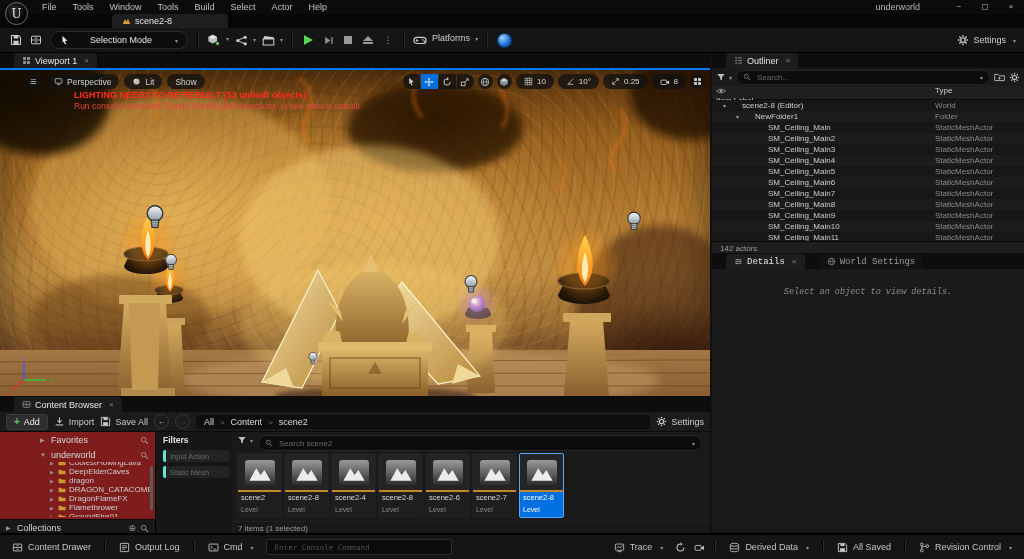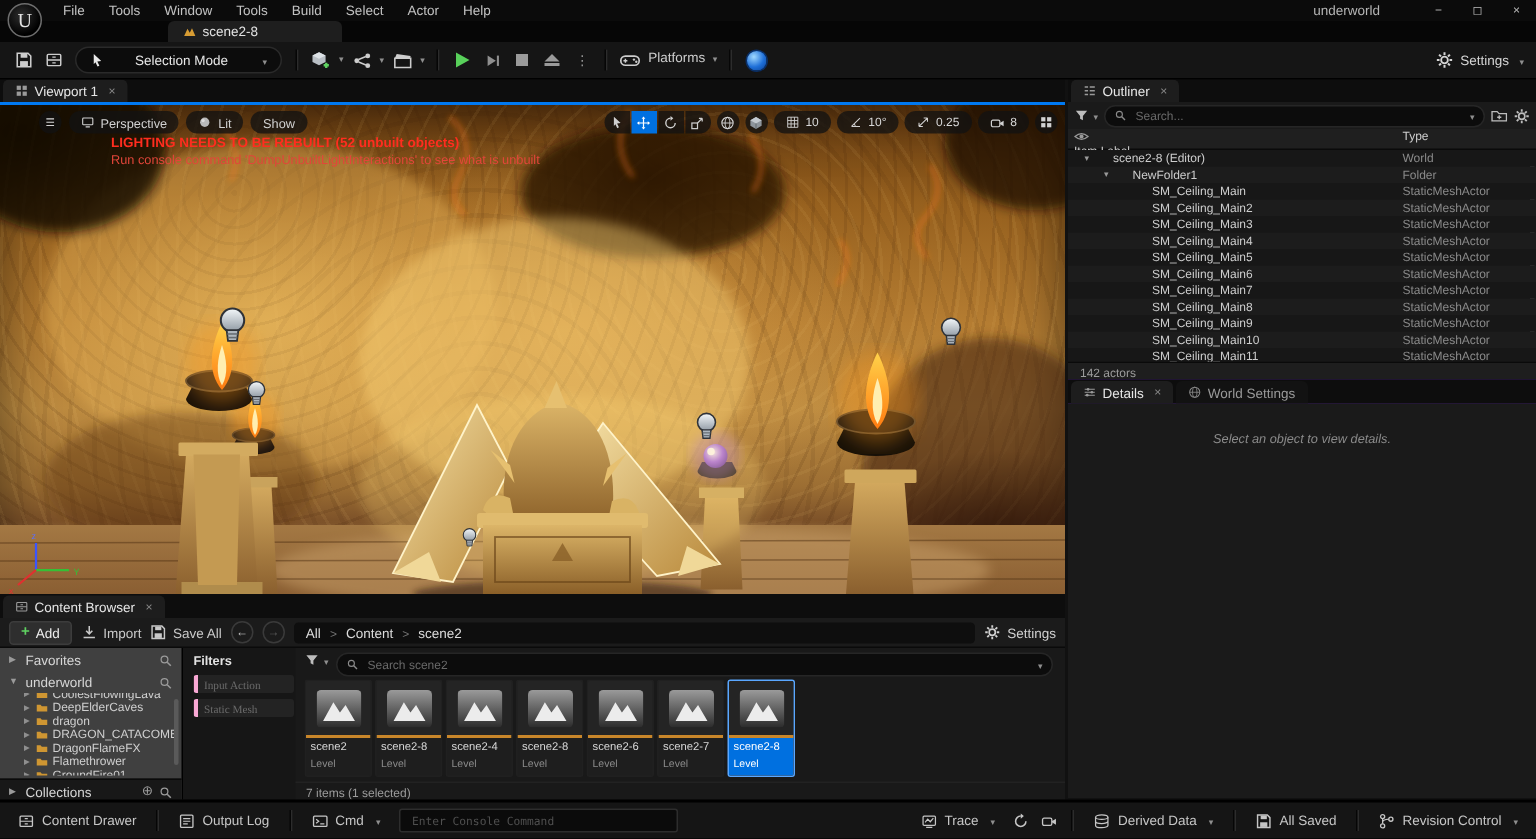--- a/index.html
+++ b/index.html
@@ -39,21 +39,21 @@
   .eject{display:flex;flex-direction:column;align-items:center;gap:1px;}
   .eject .tri{width:0;height:0;border-bottom:5px solid #9a9a9a;border-left:5px solid transparent;border-right:5px solid transparent;}
   .eject .bar{width:10px;height:2px;background:#9a9a9a;}
   .kebab{color:#9a9a9a;font-size:9px;letter-spacing:0;}
   .settings-btn{position:absolute;right:8px;top:0;height:24px;display:flex;align-items:center;gap:4px;color:#d5d5d5;}
   .globe-blue{width:13px;height:13px;border-radius:50%;background:radial-gradient(circle at 35% 30%,#9fd8ff,#1e6fd8 55%,#0b3f8f);border:1px solid #0a2f66;}
 
   
   .panel-tabbar{height:16px;background:#0d0d0d;display:flex;align-items:flex-end;}
   .ptab{height:15px;display:flex;align-items:center;gap:4px;background:#1d1d1d;padding:0 8px;
-    border-radius:4px 4px 0 0;color:#e6e6e6;margin-left:2px;}
+    border-radius:4px 4px 0 0;color:#e6e6e6;margin-left:14px;}
   .ptab.inactive{background:#121212;color:#9a9a9a;}
   .ptab .x{color:#8a8a8a;font-size:8px;margin-left:3px;}
 
   
   .viewport-panel{position:absolute;left:0;top:52px;width:710px;height:344px;background:#0d0d0d;}
   .blue-line{height:2px;background:#0079f2;}
   .vp-scene{position:relative;width:710px;height:326px;overflow:hidden;
     background:
       radial-gradient(140px 90px ellipse at 94% 90%, rgba(18,7,2,.8), transparent 70%),
       radial-gradient(130px 85px ellipse at 2% 6%, rgba(8,4,1,.9), transparent 72%),
@@ -99,54 +99,54 @@
   .out-row:nth-child(even){background:#171717;}
   .out-row .typ{position:absolute;left:223px;color:#8a8a8a;}
   .out-row .arrow{width:9px;color:#9a9a9a;font-size:6px;text-align:center;flex:none;}
   .out-row .lbl{margin-left:3px;white-space:nowrap;}
   .ind-0{padding-left:8px;} .ind-1{padding-left:21px;} .ind-2{padding-left:34px;}
   .icon-world,.icon-folder,.icon-mesh{display:inline-flex;width:10px;height:9px;flex:none;align-items:center;justify-content:center;}
   .out-scroll{position:absolute;right:1px;top:1px;width:3px;height:130px;background:#4e4e4e;border-radius:2px;}
   .out-footer{height:13px;background:#1e1e1e;border-top:1px solid #0a0a0a;display:flex;align-items:center;
     padding:0 8px;color:#9c9c9c;font-size:8px;}
 
-  .details{position:absolute;left:712px;top:253px;width:312px;height:208px;background:#4c1d95;}
+  .details{position:absolute;left:712px;top:253px;width:312px;height:208px;background:#4c1d95;font-family:Liberation Mono, monospace;}
   .details-body{position:relative;height:263px;background:#1a1a1a;}
   .details-empty{position:absolute;top:18px;left:0;width:100%;text-align:center;color:#8a8a8a;
     font-style:italic;font-size:8.5px;}
 
   
   .cbrowser{position:absolute;left:0;top:396px;width:710px;height:137px;background:#161616;}
   .cb-toolbar{height:19px;display:flex;align-items:center;padding:0 6px;gap:6px;background:#1b1b1b;border-bottom:1px solid #0a0a0a;}
   .add-btn{display:flex;align-items:center;gap:4px;background:#2e2e2e;border:1px solid #3c3c3c;border-radius:3px;
     height:14px;padding:0 7px;color:#efefef;}
   .plus{color:#5fd161;font-weight:bold;font-size:10px;line-height:10px;}
   .cb-tbtn{display:flex;align-items:center;gap:4px;color:#c9c9c9;}
   .navcirc{width:13px;height:13px;border-radius:50%;border:1px solid #3a3a3a;display:flex;align-items:center;
     justify-content:center;color:#c9c9c9;font-size:8px;}
   .navcirc.dim{color:#5e5e5e;}
   .crumbbar{flex:1;display:flex;align-items:center;background:#0e0e0e;border-radius:3px;height:14px;padding:0 8px;}
   .crumb{color:#dcdcdc;}
   .crumb:not(:last-child)::after{content:">";color:#757575;margin:0 6px;font-size:8px;}
   .cb-settings{display:flex;align-items:center;gap:4px;color:#d0d0d0;}
   .cb-body{position:relative;height:103px;display:flex;}
-  .cb-side{width:121px;background:#404040;border-right:1px solid #000;position:relative;flex:none;}
+  .cb-side{width:121px;background:#7f1d1d;border-right:1px solid #000;position:relative;flex:none;padding-left:34px;}
   .side-row{height:15px;display:flex;align-items:center;gap:4px;padding:0 6px;color:#d6d6d6;}
   .side-row .tri{font-size:6px;color:#9a9a9a;width:7px;}
   .side-row .mag{margin-left:auto;color:#9a9a9a;}
   .tree{height:55px;overflow:hidden;position:relative;}
   .tree-list{margin-top:-4px;}
   .tree-row{height:9px;display:flex;align-items:center;gap:3px;padding-left:16px;color:#cfcfcf;font-size:8px;white-space:nowrap;}
   .tree-row .tri{font-size:5px;color:#8f8f8f;width:5px;flex:none;}
   .tree-scroll{position:absolute;right:2px;top:4px;width:3px;height:44px;background:#5a5a5a;border-radius:2px;}
   .collections{position:absolute;bottom:0;left:0;right:0;border-top:1px solid #0a0a0a;background:#181818;}
   .cb-filters{width:68px;flex:none;padding:3px 0 0 7px;}
   .filters-title{color:#e2e2e2;font-size:8.5px;font-weight:bold;margin-bottom:5px;}
-  .filter-pill{width:56px;height:12px;background:#232323;border-left:3px solid #f9a8d4;border-radius:2px;
-    display:flex;align-items:center;padding:0 4px;color:#6a6a6a;font-size:7.5px;margin-bottom:4px;font-family:Liberation Serif, serif;}
+  .filter-pill{width:56px;height:12px;background:#232323;border-left:3px solid #5eead4;border-radius:2px;
+    display:flex;align-items:center;padding:0 4px;color:#6a6a6a;font-size:7.5px;margin-bottom:4px;}
   .cb-assets{flex:1;position:relative;background:#191919;}
   .asset-search{position:absolute;left:6px;top:3px;right:8px;display:flex;align-items:flex-start;gap:5px;}
   .asset-grid{position:absolute;left:6px;top:21px;display:flex;gap:2px;}
   .tile{width:43px;flex:none;border:1px solid transparent;border-radius:2px;overflow:hidden;background:#202020;}
   .tile .thumb{height:36px;display:flex;align-items:center;justify-content:center;background:#242424;}
   .tile .thumb svg{width:30px;height:25px;}
   .tile .bar{height:2px;background:#c8862a;}
   .tile .tname{height:12px;line-height:12px;padding:0 3px;color:#d8d8d8;font-size:7.5px;background:#1e1e1e;white-space:nowrap;overflow:hidden;}
   .tile .ttype{height:13px;line-height:11px;padding:0 3px;color:#8a8a8a;font-size:7px;background:#1e1e1e;}
   .tile.selected{border-color:#5aa7ff;}

